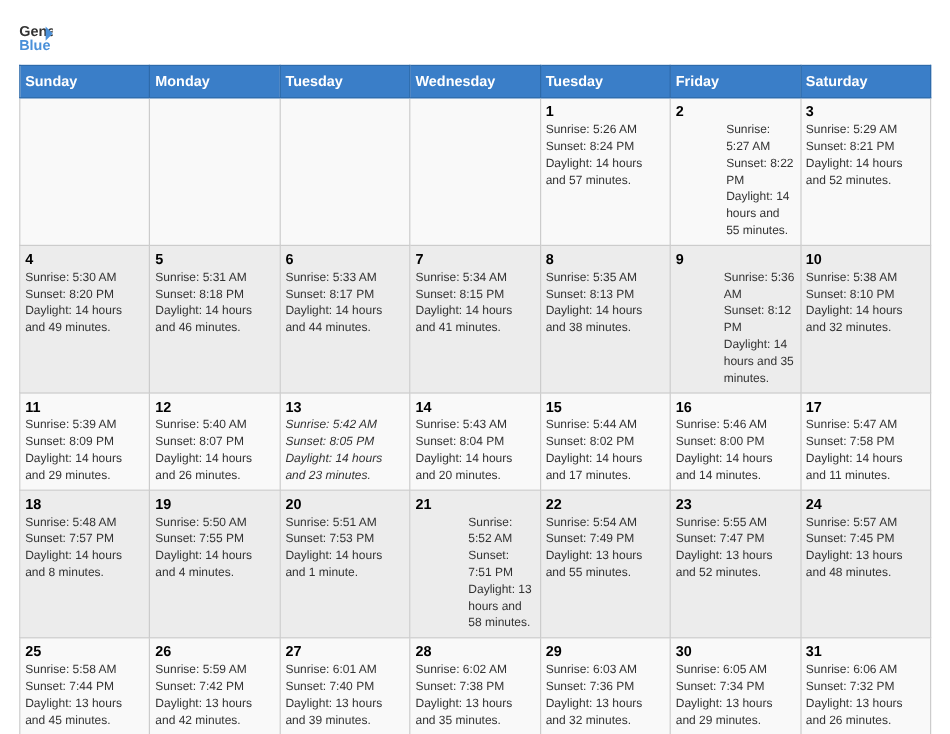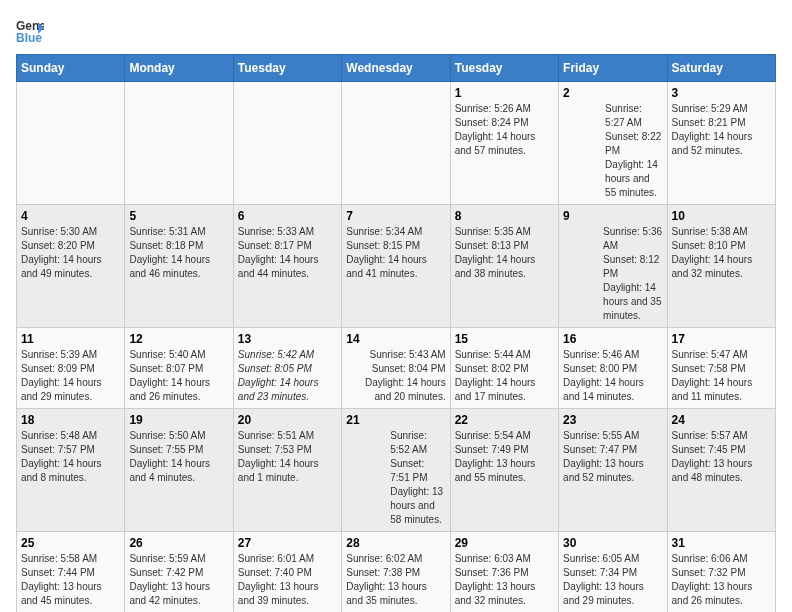--- a/index.html
+++ b/index.html
@@ -197,21 +197,21 @@
 Daylight: 14 hours and 26 minutes.</div>
         </td>
         <td>
           <span class="day-number">13</span>
           <div class="day-info" style="white-space: pre-line; font-style: italic;">Sunrise: 5:42 AM
 Sunset: 8:05 PM
 Daylight: 14 hours and 23 minutes.</div>
         </td>
         <td>
           <span class="day-number">14</span>
-          <div class="day-info" style="white-space: pre-line; text-align: right;">Sunrise: 5:43 AM
+          <div class="day-info" style="white-space: pre-line;">Sunrise: 5:43 AM
 Sunset: 8:04 PM
 Daylight: 14 hours and 20 minutes.</div>
         </td>
         <td>
           <span class="day-number">15</span>
           <div class="day-info" style="white-space: pre-line;">Sunrise: 5:44 AM
 Sunset: 8:02 PM
 Daylight: 14 hours and 17 minutes.</div>
         </td>
         <td>

